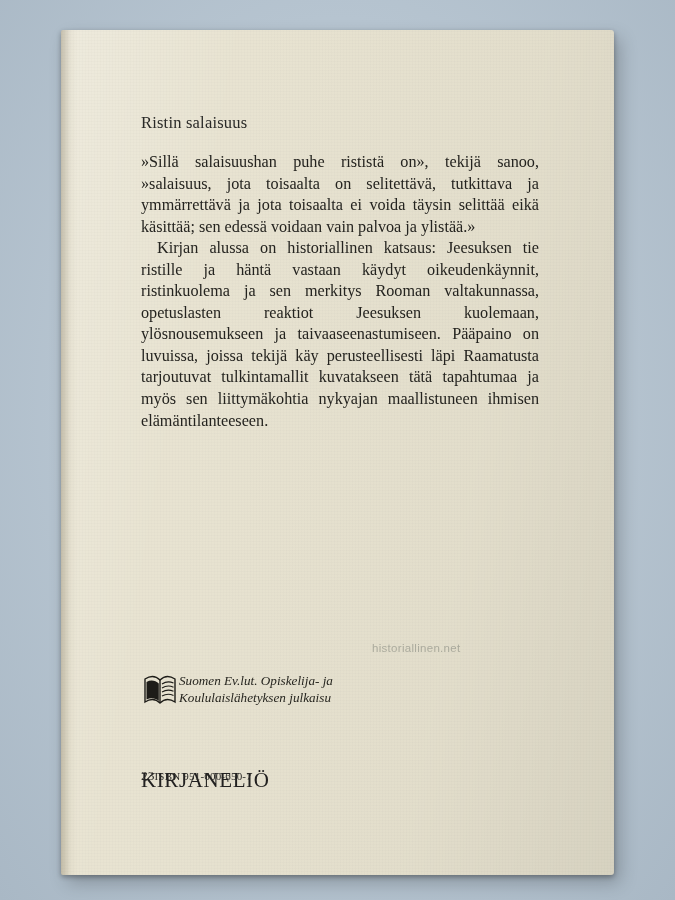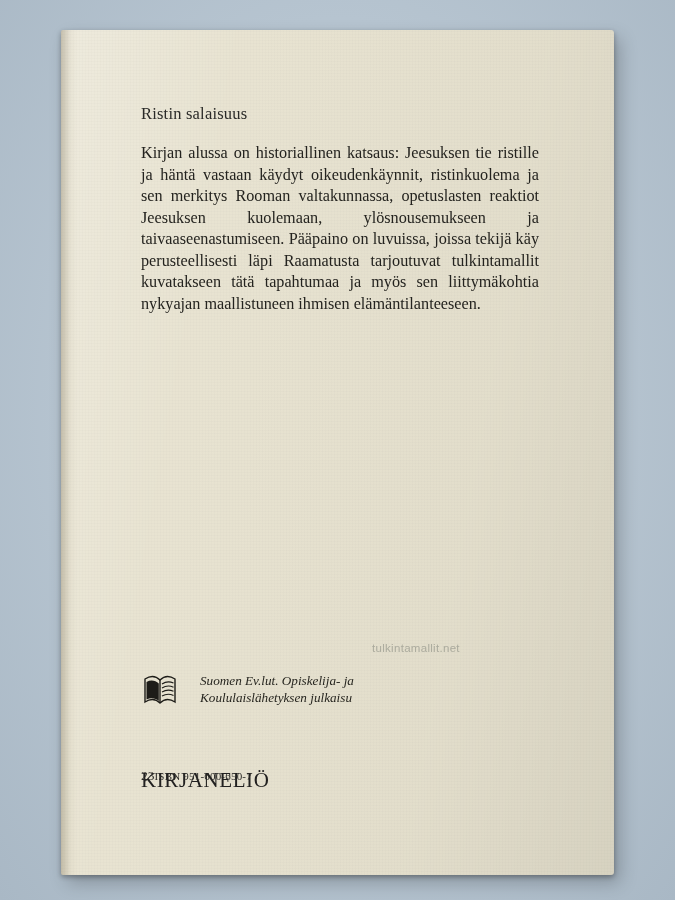--- a/index.html
+++ b/index.html
@@ -55,21 +55,21 @@
     inset: 0;
     background-image:
       repeating-linear-gradient(0deg, rgba(0,0,0,0.012) 0px, rgba(0,0,0,0.012) 1px, rgba(255,255,255,0) 1px, rgba(255,255,255,0) 3px),
       repeating-linear-gradient(90deg, rgba(0,0,0,0.010) 0px, rgba(0,0,0,0.010) 1px, rgba(255,255,255,0) 1px, rgba(255,255,255,0) 3px);
     pointer-events: none;
   }
 
   .content {
     position: absolute;
     left: 80px;
-    top: 74px;
+    top: 83px;
     width: 398px;
     z-index: 2;
   }
 
   .blurb-title {
     font-size: 16.5px;
     color: #2a2a28;
     letter-spacing: 0.2px;
     margin: 0 0 19px 0;
     font-weight: normal;
@@ -94,21 +94,21 @@
   .publisher {
     position: absolute;
     left: 80px;
     top: 640px;
     width: 400px;
     z-index: 2;
   }
   .pub-row {
     display: flex;
     align-items: center;
-    gap: 21px;
+    gap: 0;
   }
   .pub-logo {
     width: 38px;
     height: 40px;
     flex: 0 0 auto;
   }
   .pub-text {
     font-family: "Liberation Serif", serif;
     font-style: italic;
     font-size: 13.2px;
@@ -158,20 +158,21 @@
 </head>
 <body>
 
 <div class="backdrop"></div>
 
 <div class="book">
 
   <div class="content">
     <h1 class="blurb-title">Ristin salaisuus</h1>
     <div class="blurb">
+      <p>»Sillä salaisuushan puhe rististä on», tekijä sanoo, »salaisuus, jota toisaalta on selitettävä, tutkittava ja ymmärrettävä ja jota toisaalta ei voida täysin selittää eikä käsittää; sen edessä voidaan vain palvoa ja ylistää.»</p>
       <p>Kirjan alussa on historiallinen katsaus: Jeesuksen tie ristille ja häntä vastaan käydyt oikeudenkäynnit, ristinkuolema ja sen merkitys Rooman valtakunnassa, opetuslasten reaktiot Jeesuksen kuolemaan, ylösnousemukseen ja taivaaseenastumiseen. Pääpaino on luvuissa, joissa tekijä käy perusteellisesti läpi Raamatusta tarjoutuvat tulkintamallit kuvatakseen tätä tapahtumaa ja myös sen liittymäkohtia nykyajan maallistuneen ihmisen elämäntilanteeseen.</p>
     </div>
   </div>
 
   <div class="publisher">
     <div class="pub-row">
       <span class="pub-logo">
         <svg width="38" height="40" viewBox="0 0 38 40" aria-hidden="true">
           <g fill="none" stroke="#1d1c18" stroke-width="1.4">
             <path d="M4 9 C10 5, 15 6, 19 10 C23 6, 28 5, 34 9 L34 32 C28 28, 23 29, 19 33 C15 29, 10 28, 4 32 Z"></path>
@@ -197,13 +198,13 @@
 
   <div class="imprint">KIRJANELIÖ</div>
 
   <div class="footline">
     <span class="page-no">23</span>
     <span class="isbn">ISBN 951-600-650-7</span>
   </div>
 
 </div>
 
-<div class="watermark">tulkintamallit.net</div>
+<div class="watermark">historiallinen.net</div>
 
 </body></html>

